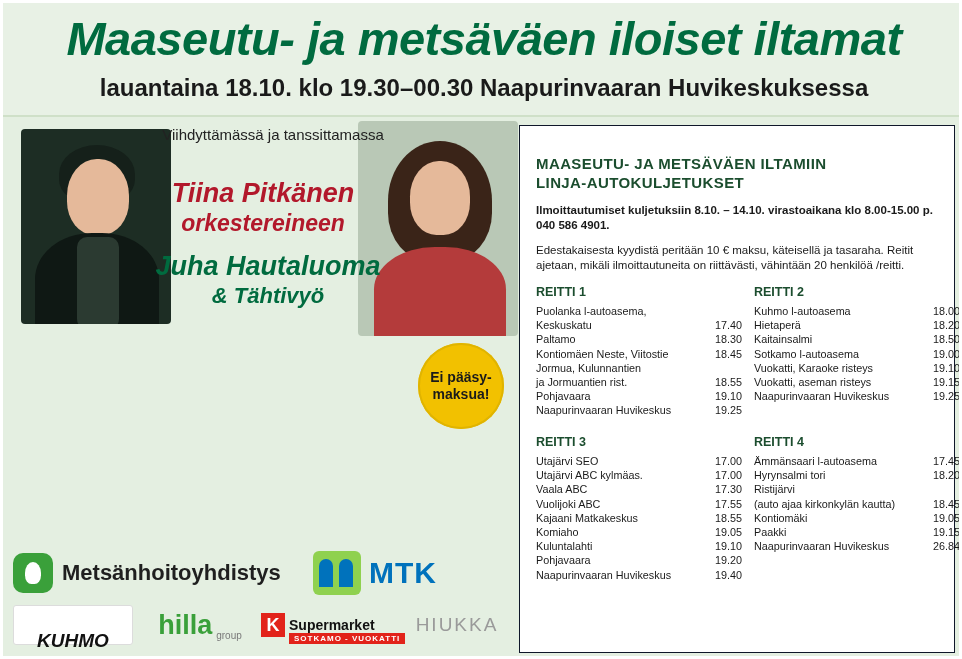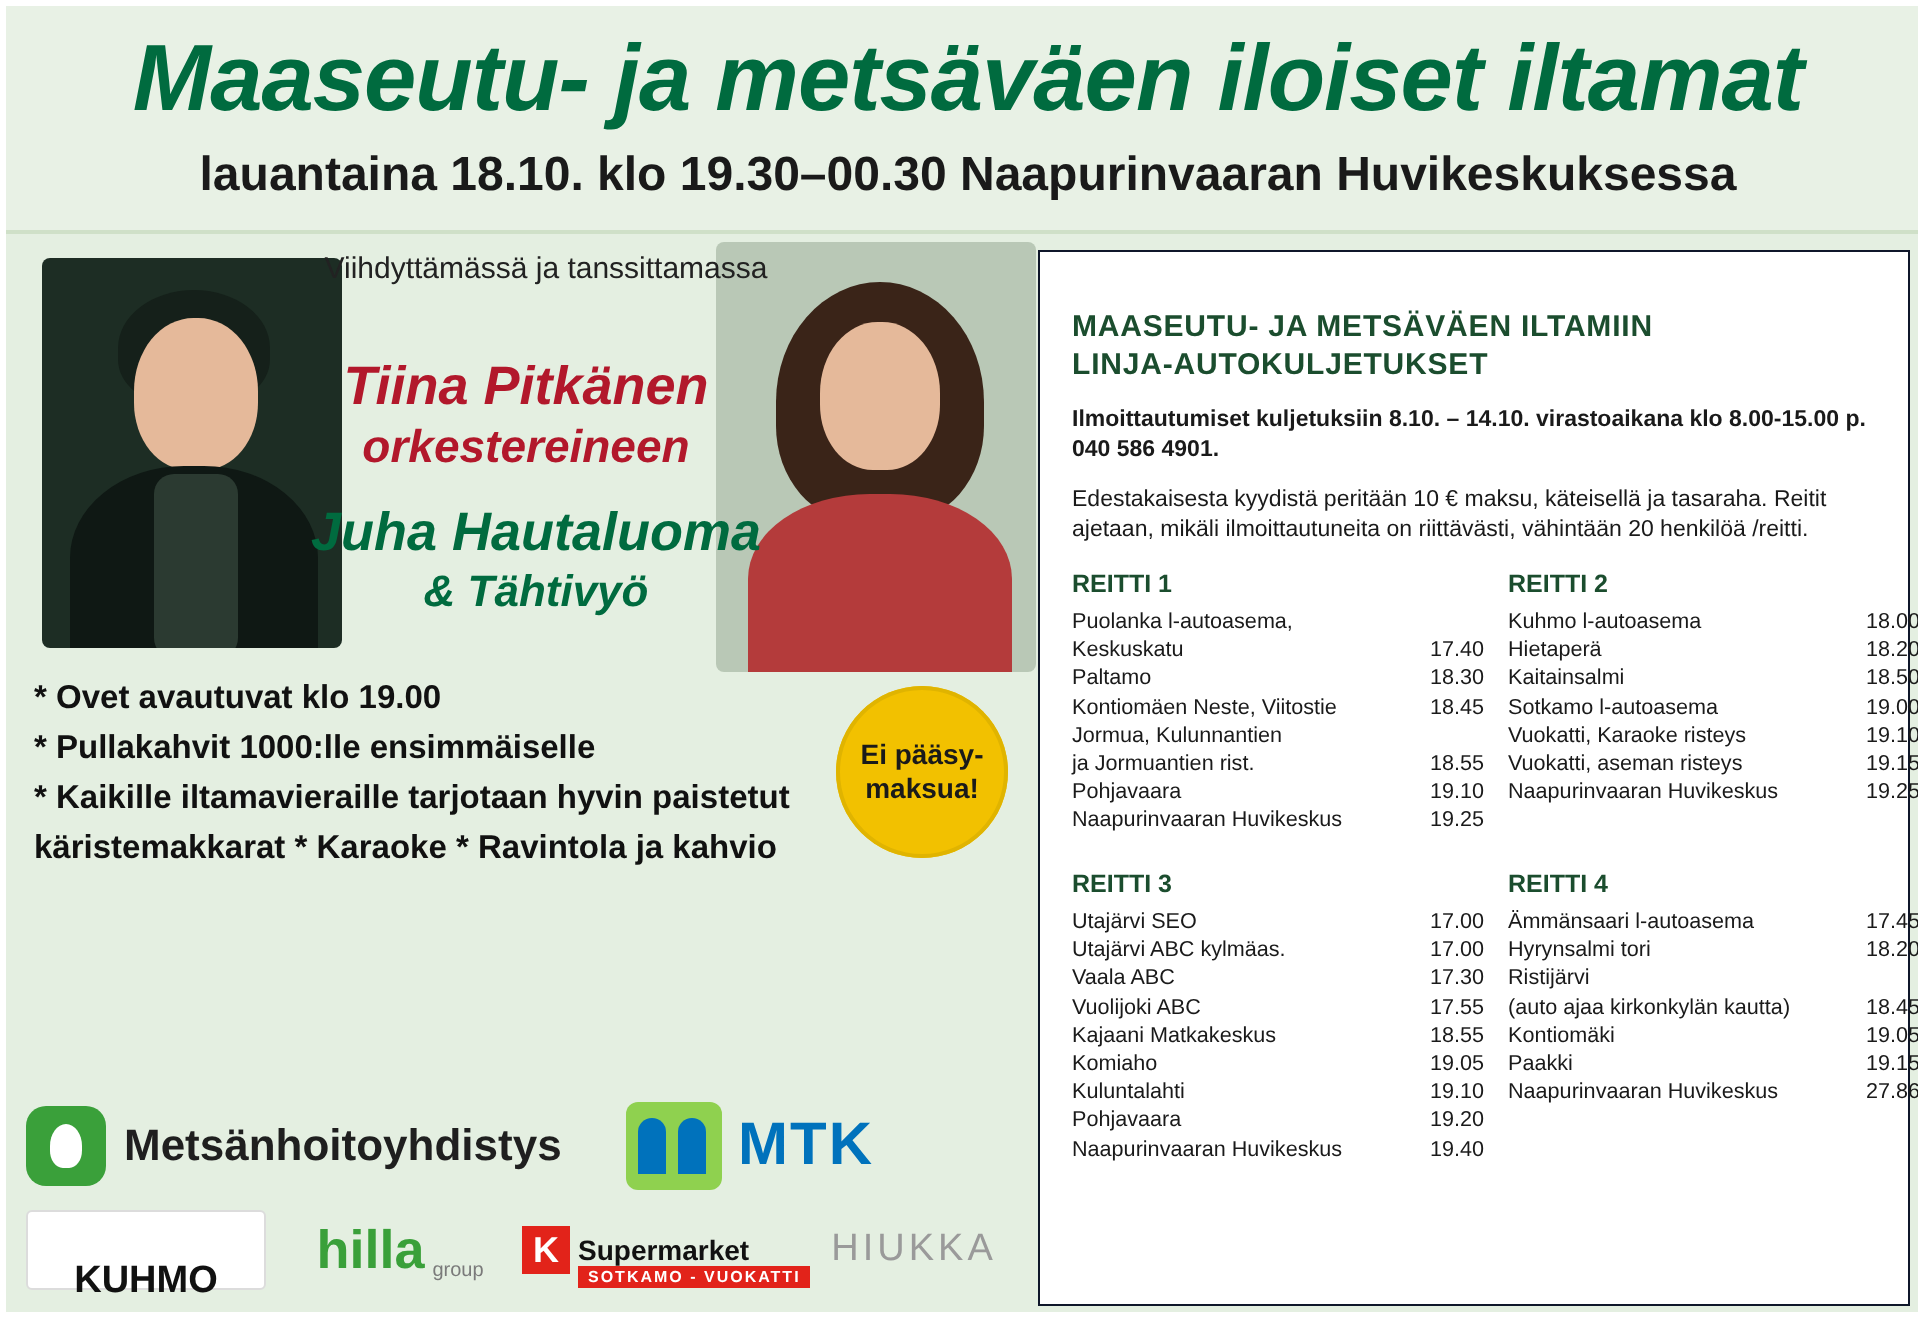--- a/index.html
+++ b/index.html
@@ -156,21 +156,21 @@
   .mtk .mtk-ico:before{
     content:"";position:absolute;left:6px;top:8px;width:14px;height:28px;
     background:#0072bc;border-radius:7px 7px 0 0;
   }
   .mtk .mtk-ico:after{
     content:"";position:absolute;left:26px;top:8px;width:14px;height:28px;
     background:#0072bc;border-radius:7px 7px 0 0;
   }
   .mtk .mtk-txt{font-size:30px;color:#0072bc;font-weight:bold;letter-spacing:1px;}
   .kuhmo{left:10px;top:58px;width:120px;height:40px;border:1px solid #dcdcdc;justify-content:center;}
-  .kuhmo .t{font-size:19px;color:#111;margin-top:32px;}
+  .kuhmo .t{font-size:19px;font-style:italic;color:#111;margin-top:32px;}
   .hilla{left:138px;top:56px;width:118px;height:44px;background:transparent;justify-content:center;}
   .hilla .t{font-size:27px;color:#3aa03a;font-weight:bold;}
   .hilla .s{font-size:10px;color:#7a7a7a;font-weight:normal;margin-left:4px;align-self:flex-end;margin-bottom:6px;}
   .ksuper{left:258px;top:56px;width:170px;height:44px;background:transparent;}
   .ksuper .k{
     width:24px;height:24px;background:#e2231a;color:#fff;font-size:18px;
     display:flex;align-items:center;justify-content:center;margin-right:4px;flex:0 0 auto;
   }
   .ksuper .t{font-size:14px;color:#111;font-weight:bold;}
   .ksuper .sub{
@@ -244,26 +244,20 @@
       <div class="head" style="left:52px;top:40px;width:60px;height:74px;"></div>
       <div class="body-sh" style="left:16px;top:126px;width:132px;height:92px;background:#b43b3b;"></div>
     </div>
 
     <div class="perf-intro">Viihdyttämässä ja tanssittamassa</div>
     <div class="artist1">Tiina Pitkänen</div>
     <div class="artist1-sub">orkestereineen</div>
     <div class="artist2">Juha Hautaluoma</div>
     <div class="artist2-sub">&amp; Tähtivyö</div>
 
-    <div class="bullets">
-      <div>* Ovet avautuvat klo 19.00</div>
-      <div>* Pullakahvit 1000:lle ensimmäiselle</div>
-      <div>* Kaikille iltamavieraille tarjotaan hyvin paistetut</div>
-      <div>käristemakkarat * Karaoke * Ravintola ja kahvio</div>
-    </div>
 
     <div class="badge">Ei pääsy-maksua!</div>
 
     <div class="sponsors">
 
       <div class="spon mhy">
         <div class="mhy-ico"></div>
         <div class="mhy-txt">Metsänhoitoyhdistys</div>
       </div>
 
@@ -438,20 +432,20 @@
         <div class="stop">
             <span class="nm">Kontiomäki</span>
             <span class="tm">19.05</span>
           </div>
         <div class="stop">
             <span class="nm">Paakki</span>
             <span class="tm">19.15</span>
           </div>
         <div class="stop">
             <span class="nm">Naapurinvaaran Huvikeskus</span>
-            <span class="tm">27.86</span>
+            <span class="tm">26.84</span>
           </div>
       </div>
 
     </div>
   </div>
 
 </div>
 
 </body></html>

